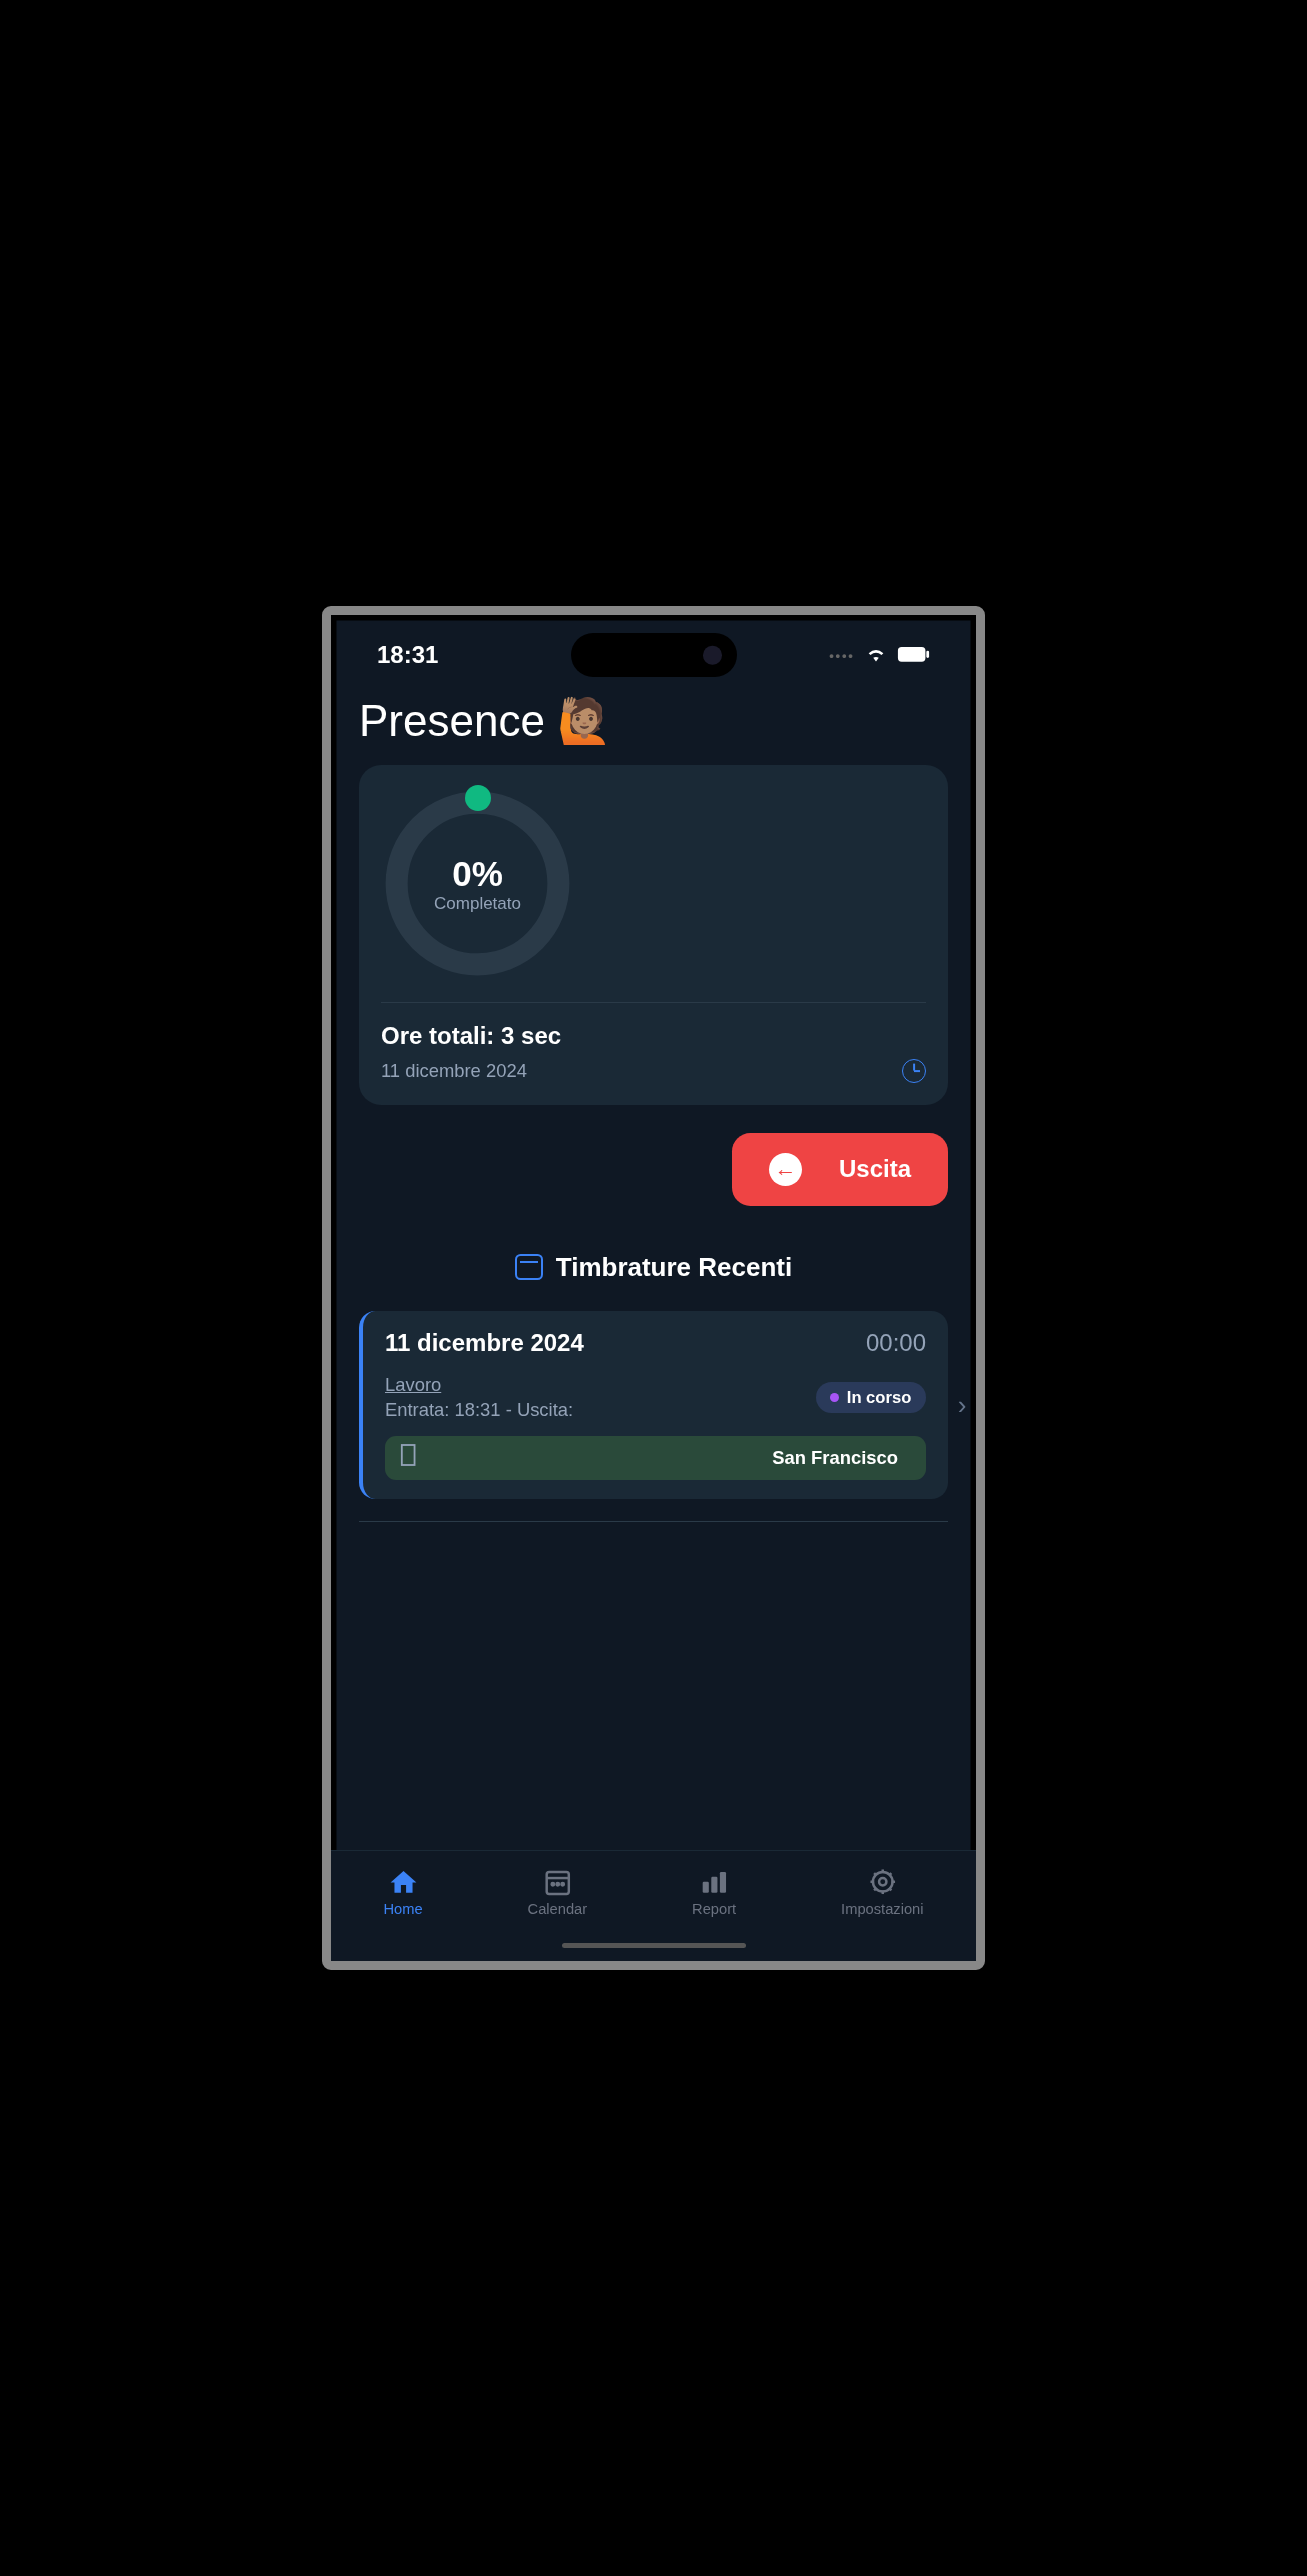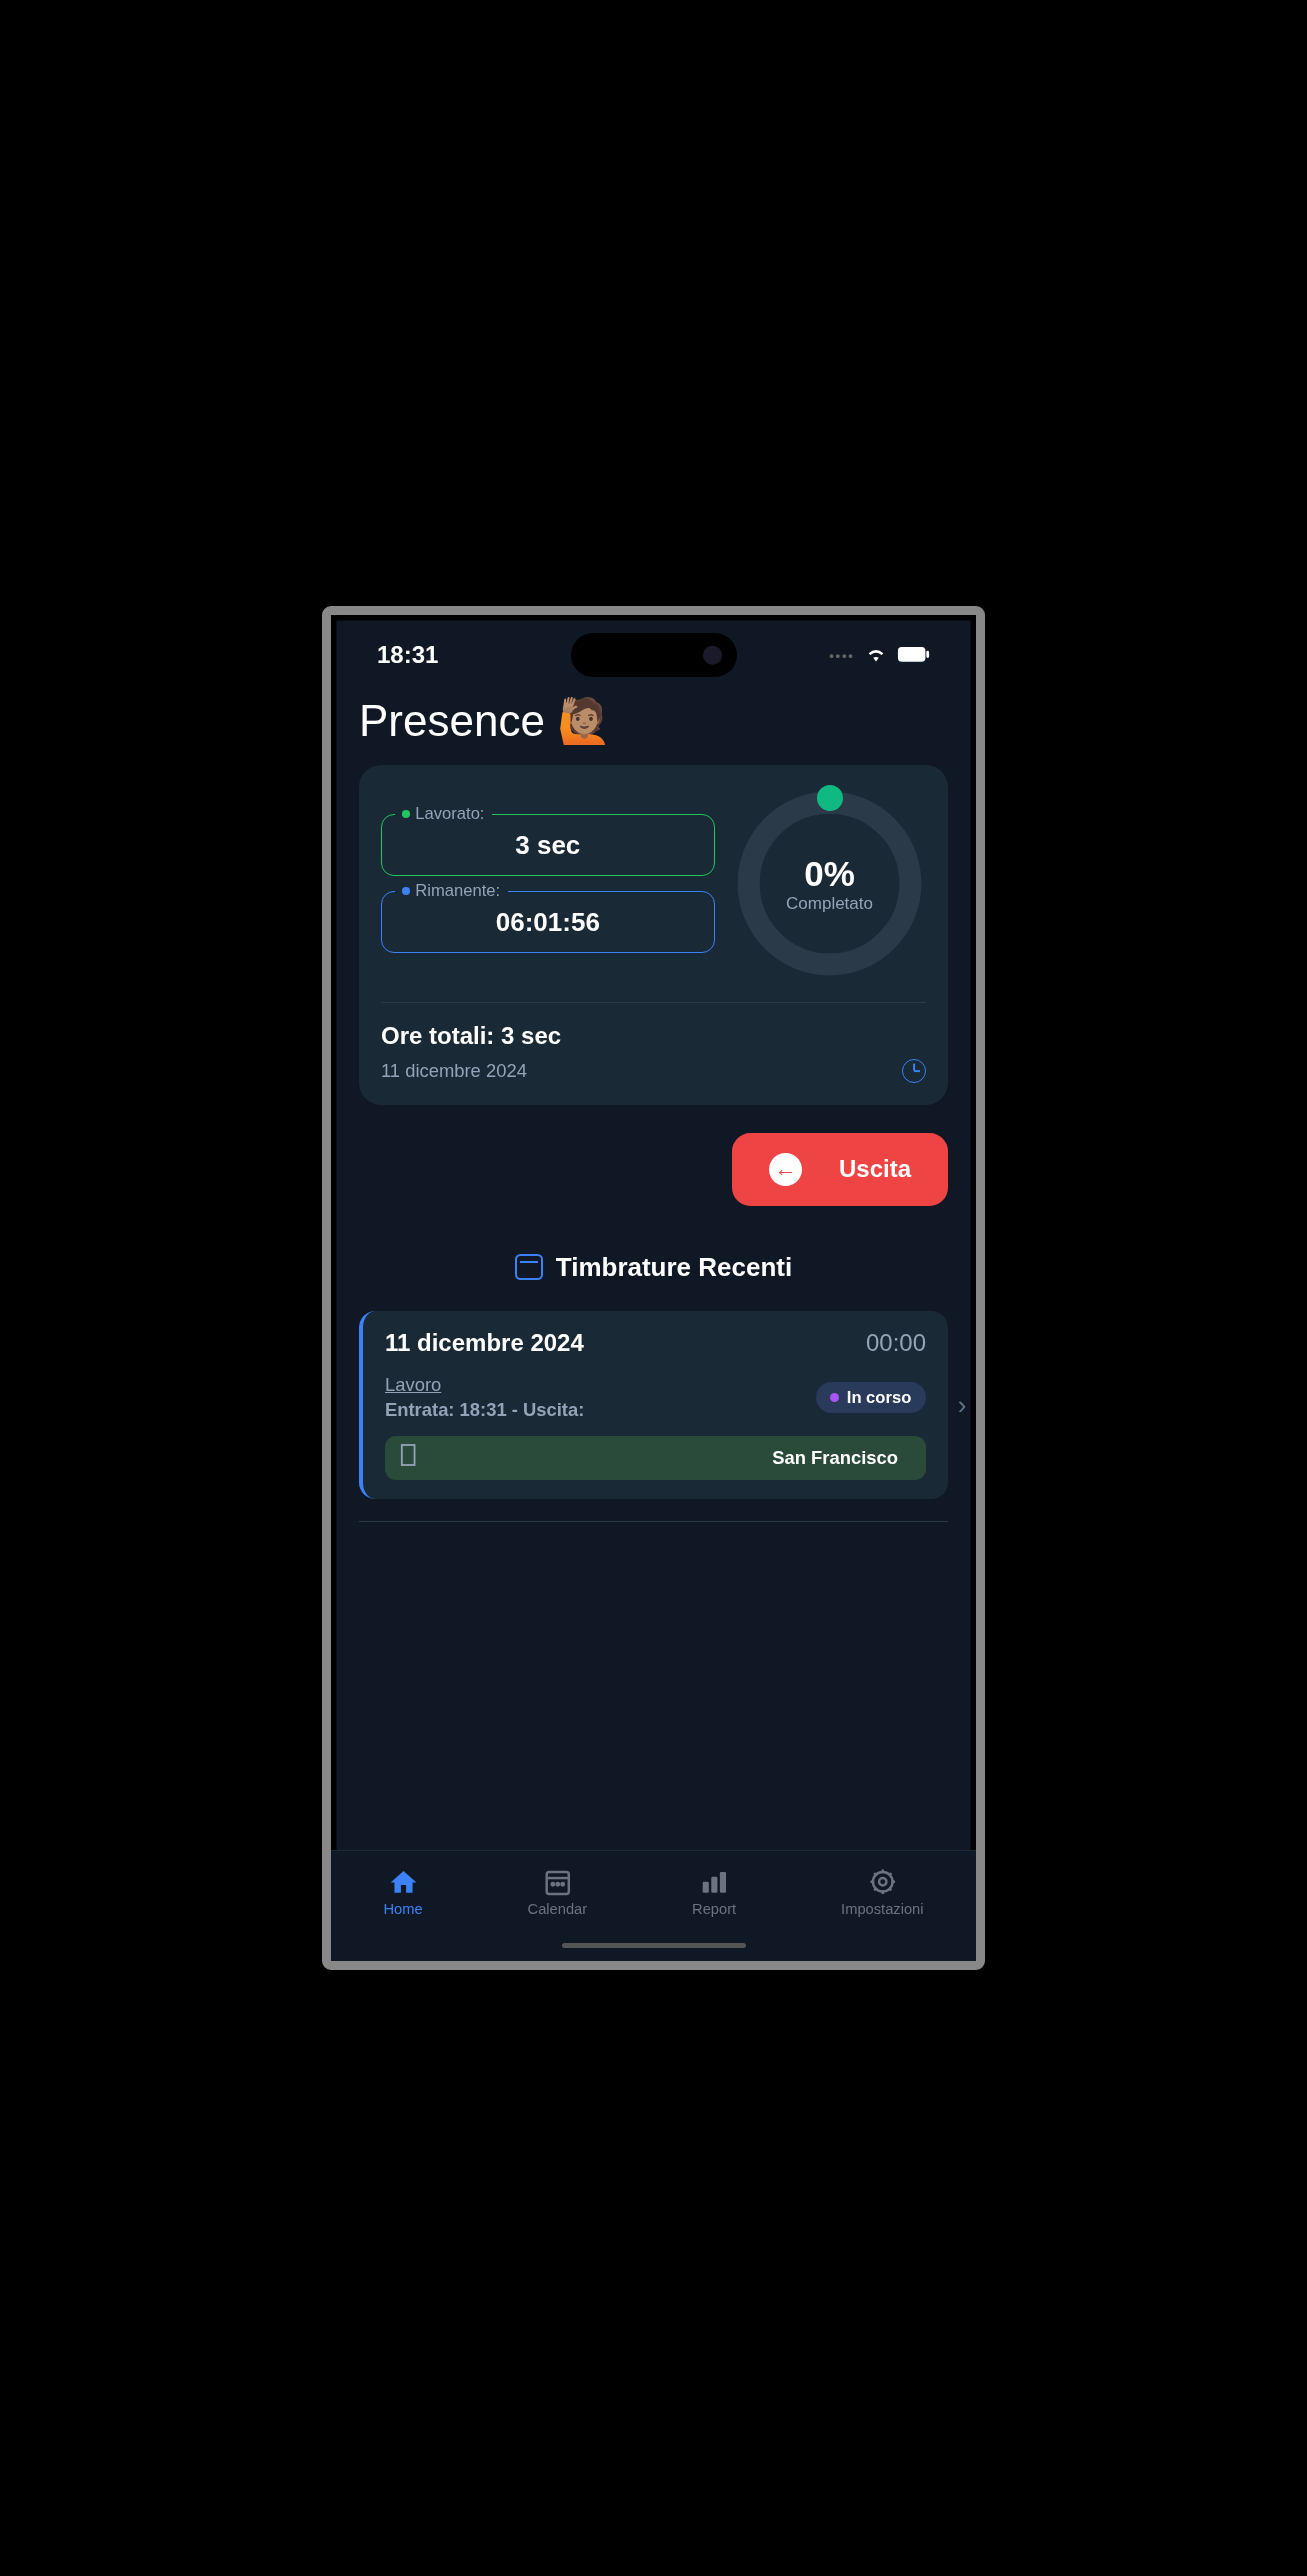--- a/index.html
+++ b/index.html
@@ -246,21 +246,21 @@
   justify-content: space-between;
   align-items: center;
   margin-bottom: 14.7px;
 }
 .record-info .work-label {
   font-size: 18.4px;
   color: #94a3b8;
   text-decoration: underline;
   margin-bottom: 3.7px;
 }
-.record-info .work-times { font-size: 18.4px; color: #94a3b8; font-weight: bold; }
+.record-info .work-times { font-size: 18.4px; color: #94a3b8; }
 .status-pill {
   background: #2a3a5a;
   border-radius: 18.4px;
   padding: 5.5px 14.7px;
   display: flex;
   align-items: center;
   gap: 7.4px;
   font-size: 16.6px;
   font-weight: 600;
 }
@@ -369,30 +369,20 @@
           </svg>
       </span>
     </div>
   </div>
 
   <div class="app-content">
     <h1 class="app-title">Presence 🙋🏽</h1>
 
     <div class="summary-card">
       <div class="summary-top">
-        <div class="time-boxes">
-          <div class="time-box worked">
-            <div class="time-box-label">Lavorato:</div>
-            <div class="time-box-value">3 sec</div>
-          </div>
-          <div class="time-box remaining">
-            <div class="time-box-label">Rimanente:</div>
-            <div class="time-box-value">06:01:56</div>
-          </div>
-        </div>
         <div class="progress-ring">
           <svg class="ring-svg" width="193" height="193" viewBox="0 0 210 210">
             <circle class="ring-bg" cx="105" cy="105" r="88"></circle>
           </svg>
           <div class="ring-dot"></div>
           <div class="ring-text">
             <div class="ring-percent">0%</div>
             <div class="ring-label">Completato</div>
           </div>
         </div>

